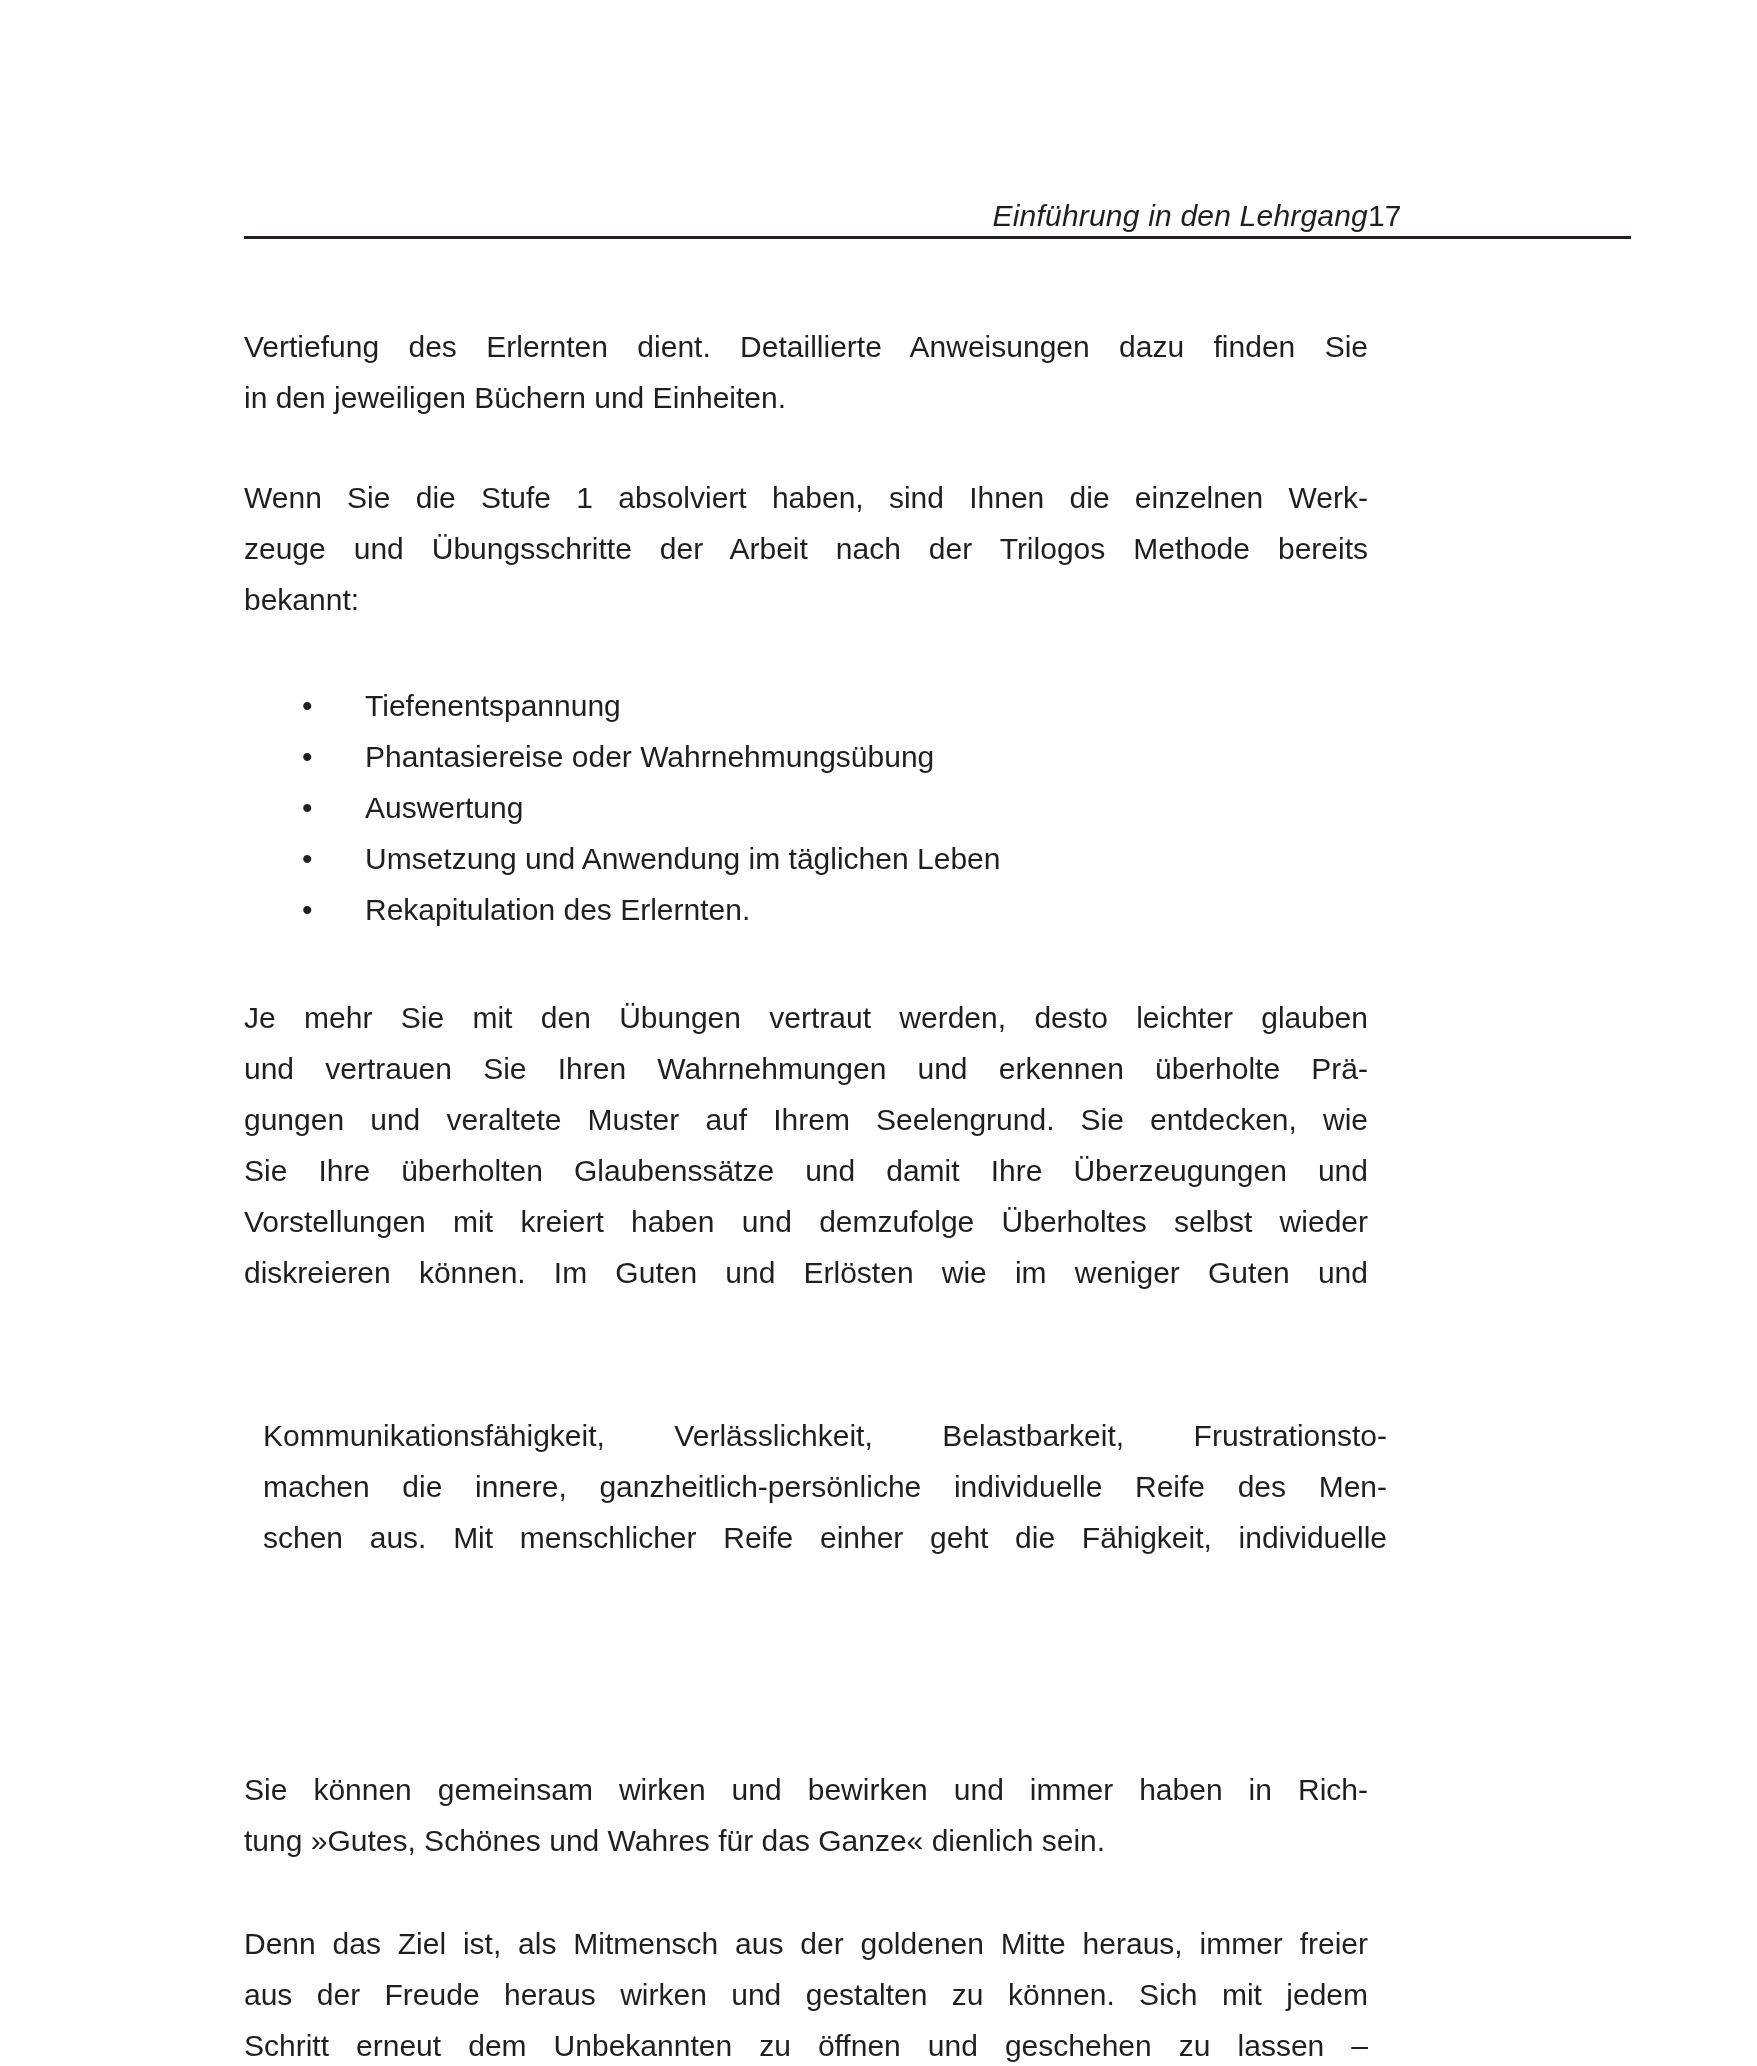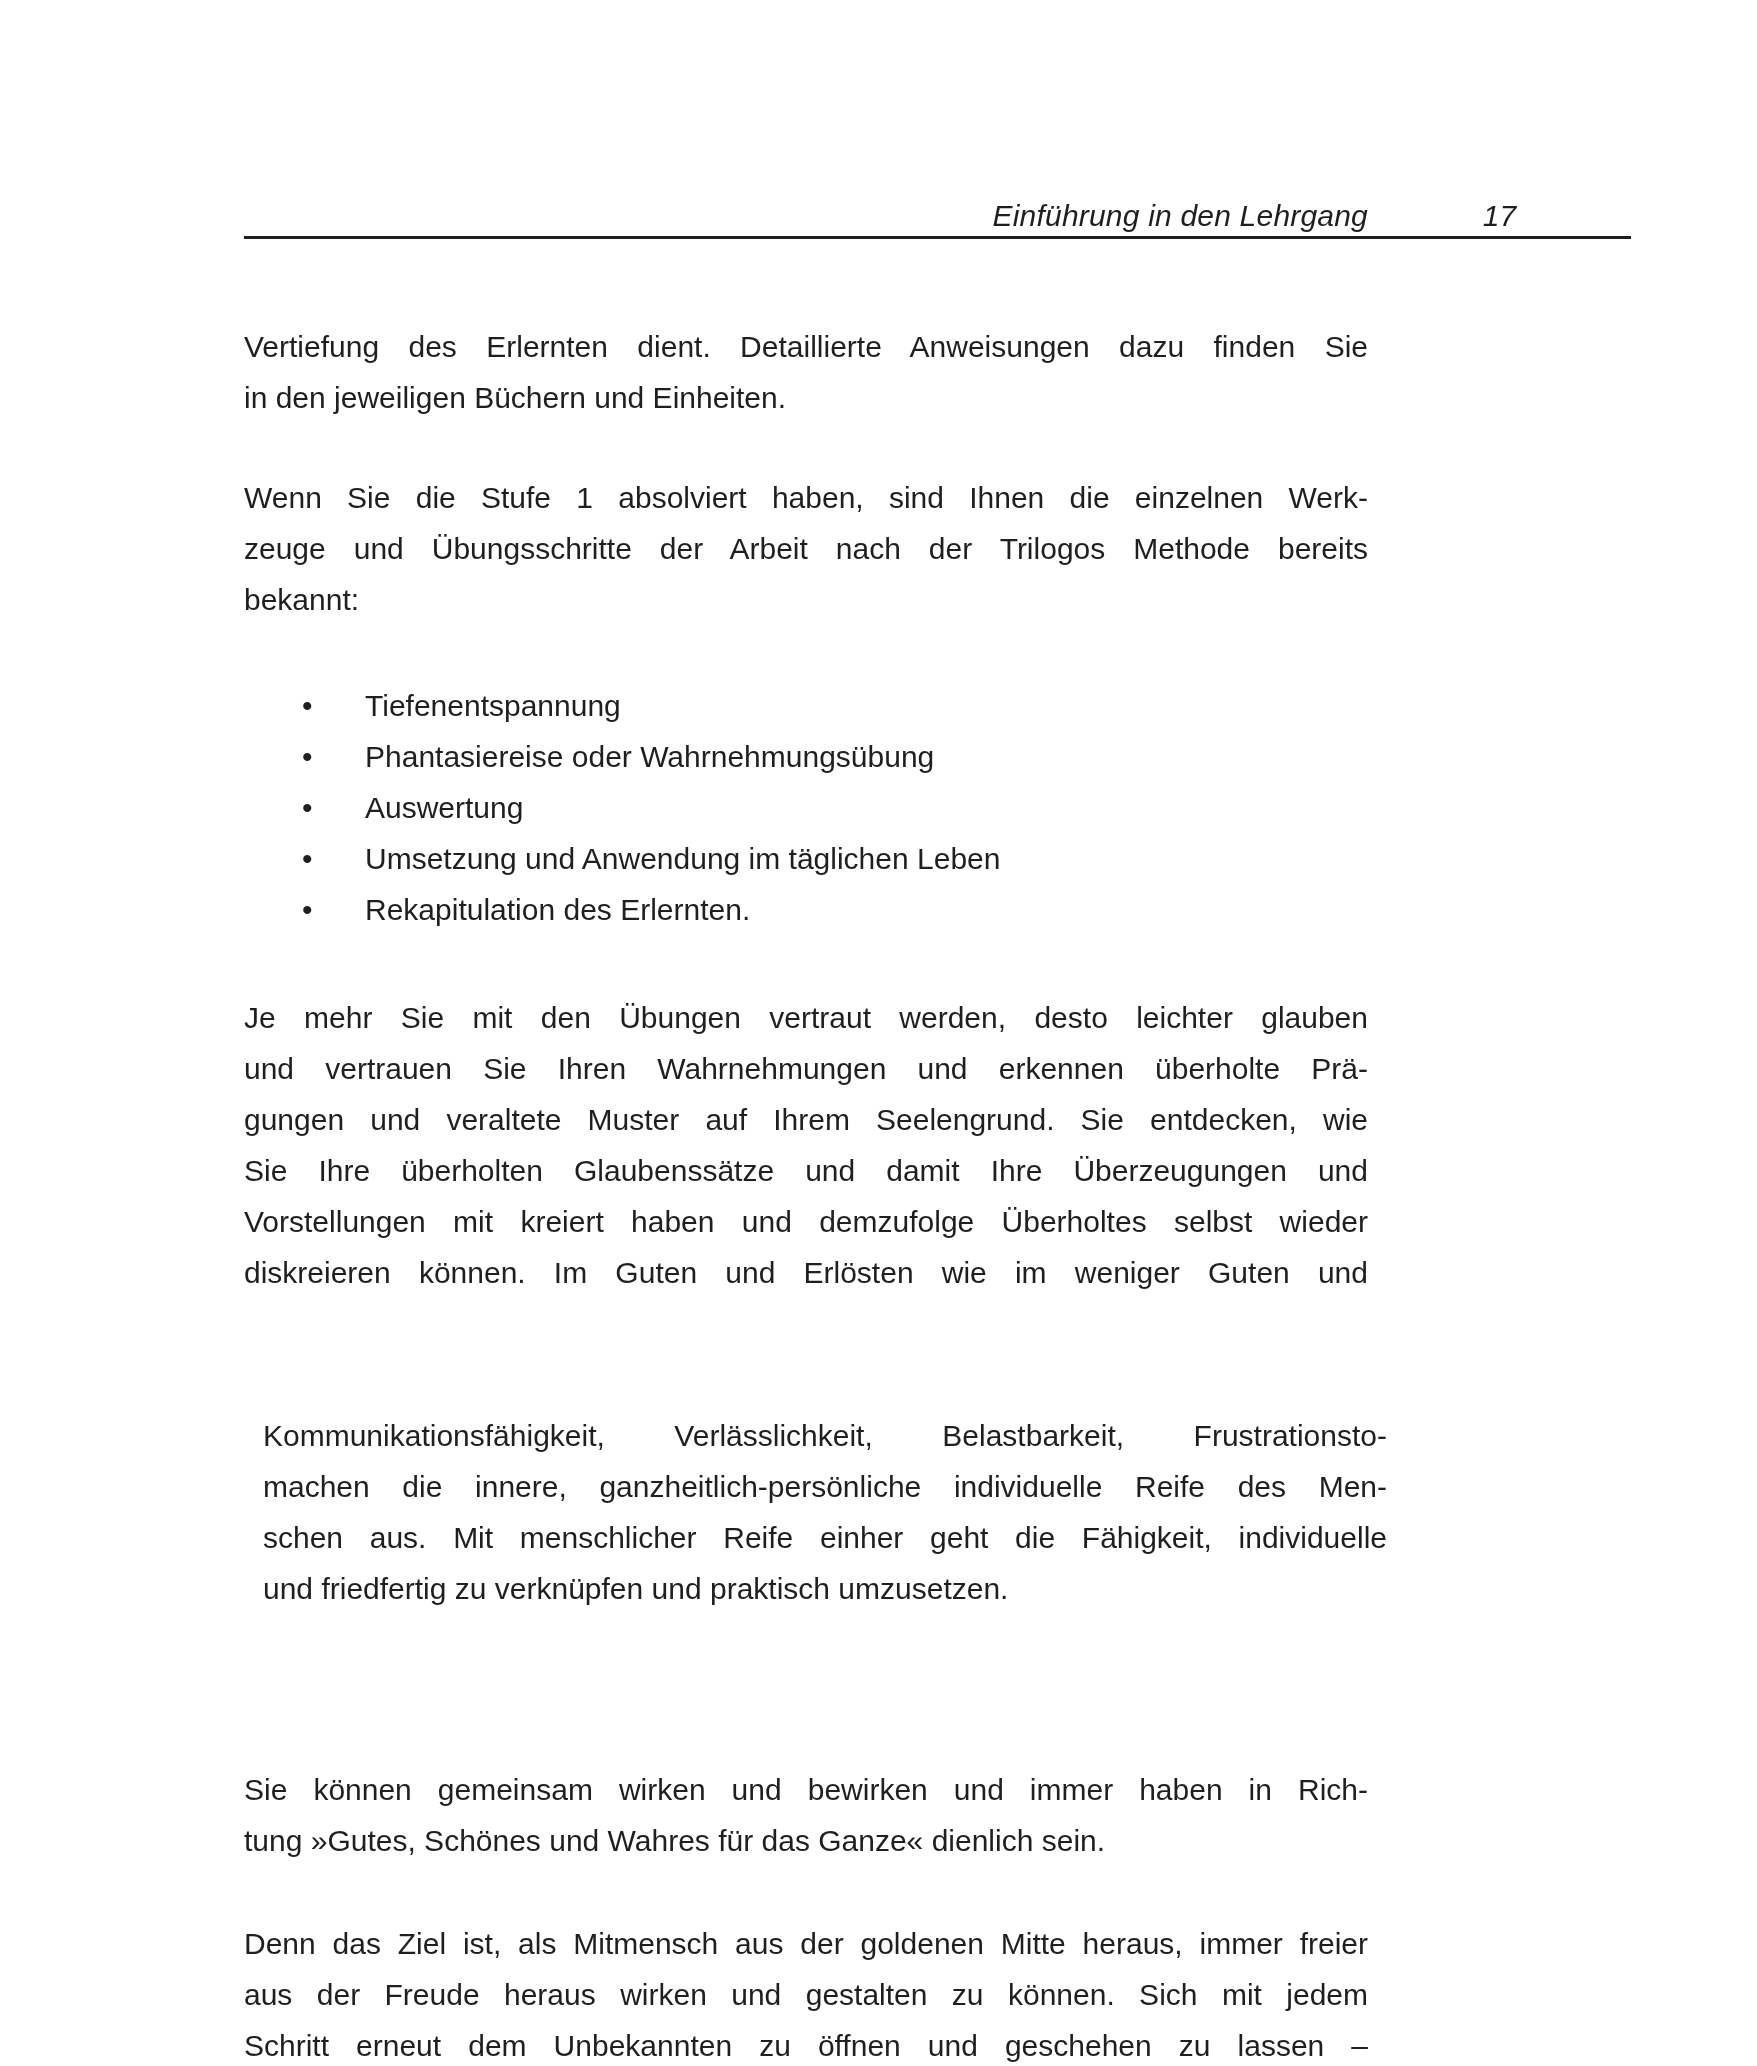--- a/index.html
+++ b/index.html
@@ -36,23 +36,22 @@
   }
   .running-head .title {
     margin-left: auto;
     font-style: italic;
     letter-spacing: 0.2px;
     white-space: nowrap;
   }
   .running-head .folio {
     flex: 0 0 263px;
     width: 263px;
-    text-align: center;
+    text-align: left;
     white-space: nowrap;
-    font-style: italic;
   }
   .head-rule {
     position: absolute;
     left: 244px;
     top: 236px;
     width: 1387px;
     height: 2.5px;
     background: #231f20;
   }
 
@@ -144,21 +143,20 @@
     <div class="line">gungen und veraltete Muster auf Ihrem Seelengrund. Sie entdecken, wie</div>
     <div class="line">Sie Ihre überholten Glaubenssätze und damit Ihre Überzeugungen und</div>
     <div class="line">Vorstellungen mit kreiert haben und demzufolge Überholtes selbst wieder</div>
     <div class="line">diskreieren können. Im Guten und Erlösten wie im weniger Guten und</div>
   </div>
 
   <div class="block p4">
     <div class="line">Kommunikationsfähigkeit, Verlässlichkeit, Belastbarkeit, Frustrationsto-</div>
     <div class="line">machen die innere, ganzheitlich-persönliche individuelle Reife des Men-</div>
     <div class="line">schen aus. Mit menschlicher Reife einher geht die Fähigkeit, individuelle</div>
-    <div class="line last">und friedfertig zu verknüpfen und praktisch umzusetzen.</div>
   </div>
 
   <div class="block p5">
     <div class="line">Sie können gemeinsam wirken und bewirken und immer haben in Rich-</div>
     <div class="line last">tung »Gutes, Schönes und Wahres für das Ganze« dienlich sein.</div>
   </div>
 
   <div class="block p6">
     <div class="line">Denn das Ziel ist, als Mitmensch aus der goldenen Mitte heraus, immer freier</div>
     <div class="line">aus der Freude heraus wirken und gestalten zu können. Sich mit jedem</div>

